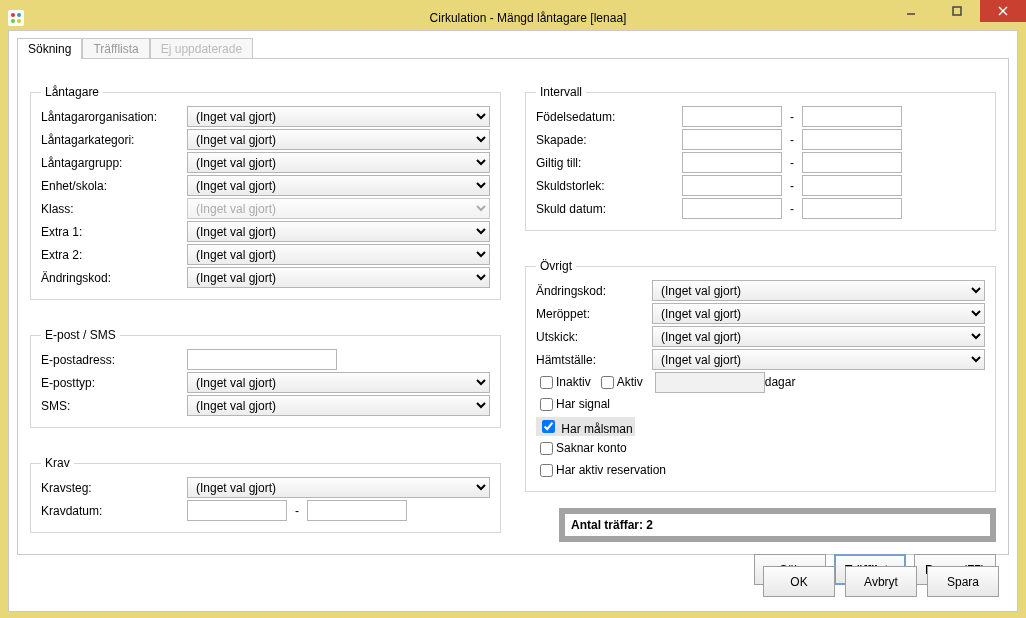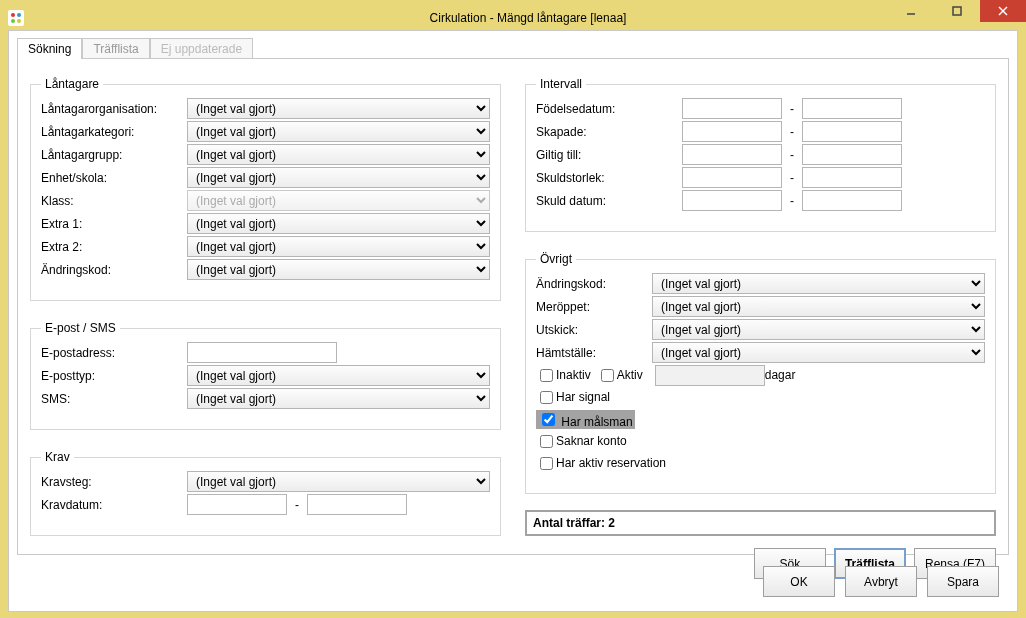--- a/index.html
+++ b/index.html
@@ -12,36 +12,36 @@
   .win-btn { width: 46px; height: 22px; display: flex; align-items: center; justify-content: center; }
   .win-btn.close { background: #c94030; color: #fff; }
   .client { position: absolute; left: 8px; top: 30px; right: 8px; bottom: 6px; background: #fff; border: 1px solid #c9c9c9; }
   .tabs { display: flex; padding: 6px 8px 0 8px; gap: 0; }
   .tab { border: 1px solid #c9c9c9; border-bottom: none; padding: 3px 10px; background: #f7f7f7; color: #999; position: relative; top:1px;}
   .tab.active { background: #fff; color: #000; z-index: 2; }
   .tab.dim { color: #bbb; }
   .tabpage { border: 1px solid #c9c9c9; margin: 0 8px 8px 8px; background: #fff; position: absolute; left:0; right:0; top:27px; bottom:48px; padding: 10px 12px;}
   .cols { display: flex; gap: 24px; height:100%;}
   .col { flex: 1; display:flex; flex-direction:column; gap:6px;}
-  fieldset { border: 1px solid #d6d6d6; padding: 6px 10px 19px 10px; margin: 8px 0 6px 0;}
+  fieldset { border: 1px solid #d6d6d6; padding: 6px 10px 10px 10px; margin: 16px 0 6px 0;}
   legend { padding: 0 4px; }
   .row { display: flex; align-items: center; height: 23px; gap:6px;}
   .lbl { width: 140px; }
   .r-lbl { width: 110px; }
   select.combo { flex:1; height: 21px; background: linear-gradient(#fdfdfd,#ececec); border: 1px solid #b5b5b5; padding: 1px 4px;}
   select.combo:disabled { color:#888; }
   input.txt { height: 21px; border: 1px solid #b5b5b5; padding: 1px 4px; background:#fff;}
   .txt-flex { flex:1; }
   .range { display:flex; align-items:center; gap:6px; flex:1;}
   .range input { width: 100px; }
   .dash { padding: 0 2px; }
   .chkrow { display:flex; align-items:center; height:22px; padding-left:0;}
   .chk { width:13px; height:13px; }
-  .hl { background: #a3a3a3; padding: 0 2px; }
-  .result-bar { border:2px solid #a3a3a3; padding:4px 6px; font-weight:bold; margin-top:4px;}
+  .hl { background: #e5e5e5; padding: 0 2px; }
+  .result-bar { border:6px solid #a3a3a3; padding:4px 6px; font-weight:bold; margin-top:4px;margin-left:34px;}
   .btnrow { display:flex; gap:8px; justify-content:flex-end; margin-top:6px;}
   button.btn { min-width:72px; height:31px; background: linear-gradient(#fdfdfd,#e8e8e8); border:1px solid #9e9e9e; padding:0 10px;}
   button.btn.focus { border:2px solid #789fcc; padding:0 9px; font-weight:bold;}
   .bottom-btns { position:absolute; right:18px; bottom:14px; display:flex; gap:10px;}
 </style>
 </head>
 <body>
 
 <div class="window">
   <div class="titlebar">

